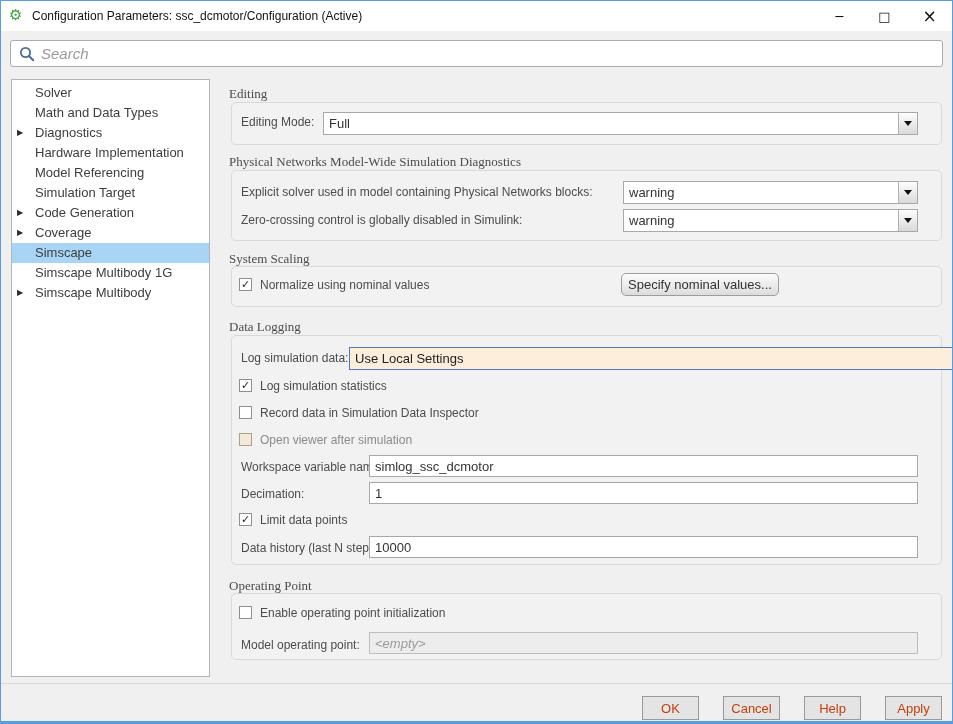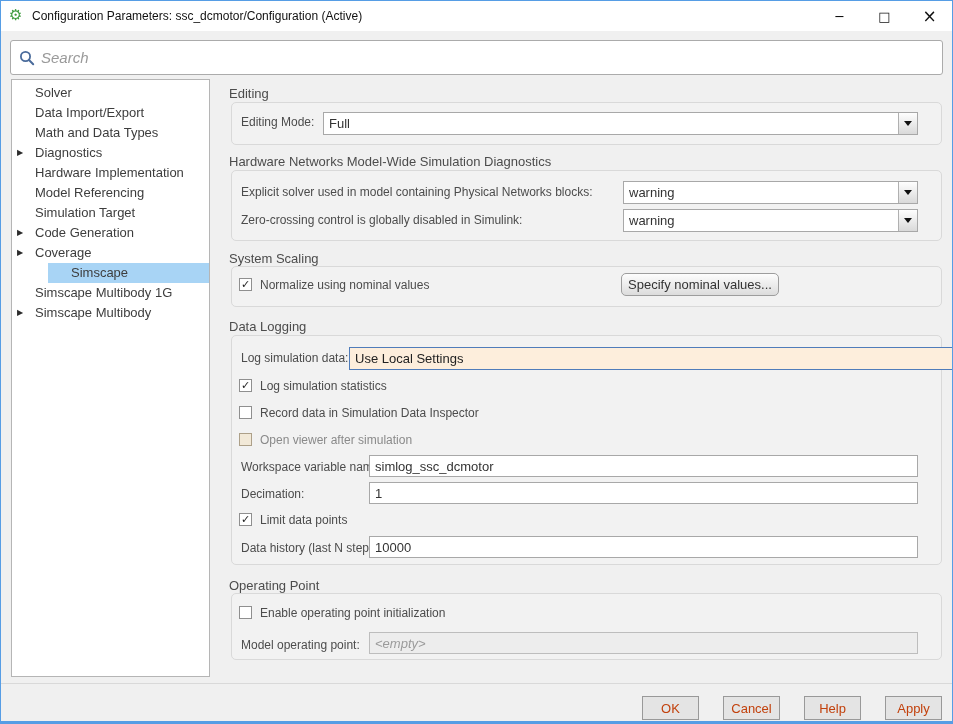--- a/index.html
+++ b/index.html
@@ -17,31 +17,31 @@
     overflow:hidden;
   }
   
   .titlebar{position:absolute;left:0;top:0;width:100%;height:30px;background:#ffffff;}
   .app-icon{position:absolute;left:8px;top:5px;font-size:15px;line-height:18px;color:var(--gear-green);font-family:"DejaVu Sans",sans-serif;}
   .title{position:absolute;left:31px;top:8px;font-size:12px;color:#111;}
   .win-controls{position:absolute;right:0;top:0;height:30px;display:flex;}
   .wbtn{width:45px;height:30px;display:flex;align-items:center;justify-content:center;font-size:13px;color:#111;font-family:"DejaVu Sans",sans-serif;}
   .wbtn.close{font-size:17px;}
   
-  .search-wrap{position:absolute;left:9px;top:39px;width:933px;height:35px;background:#fff;border:1px solid #ababab;border-radius:3px;display:flex;align-items:center;}
+  .search-wrap{position:absolute;left:9px;top:39px;width:933px;height:27px;background:#fff;border:1px solid #ababab;border-radius:3px;display:flex;align-items:center;}
   .search-icon{margin-left:8px;flex:0 0 auto;}
   .search-wrap input{flex:1;border:none;outline:none;background:transparent;font-size:15px;padding:0 6px;font-family:"Liberation Sans",sans-serif;color:#333;}
   .search-wrap input::placeholder{font-style:italic;color:#9a9a9a;}
   
   .sidebar{position:absolute;left:10px;top:78px;width:199px;height:598px;background:#fff;border:1px solid #b5b5b5;padding-top:3px;overflow:hidden;}
   .tree-item{height:20px;line-height:20px;display:flex;align-items:center;font-size:13px;color:#3d3d3d;white-space:nowrap;cursor:default;}
-  .tree-item.selected{background:var(--selection-blue);margin-left:36px;}
+  .tree-item.selected{background:var(--selection-blue);}
   .tree-item .arrow{width:18px;margin-left:5px;font-size:8px;color:#2b2b2b;font-family:"DejaVu Sans",sans-serif;flex:0 0 auto;}
   
-  .hdr{position:absolute;font-size:13px;color:#4c4c4c;}
+  .hdr{position:absolute;font-size:13px;color:#4c4c4c;font-family:Liberation Serif, serif;}
   .gbox{position:absolute;background:#f2f2f2;border:1px solid #d9d9d9;border-radius:5px;}
   .lab{position:absolute;font-size:12px;color:#4c4c4c;white-space:nowrap;}
   .lab.dim{color:#8a8a8a;}
   .dd{position:absolute;height:23px;background:#fff;border:1px solid #a8a8a8;display:flex;align-items:stretch;}
   .dd .dd-value{flex:1;font-size:13px;color:#333;line-height:21px;padding-left:5px;overflow:hidden;white-space:nowrap;}
   .dd .dd-arrow{width:19px;border-left:1px solid #b0b0b0;background:linear-gradient(#fefefe,#d9d9d9);display:flex;align-items:center;justify-content:center;}
   .dd .tri{width:0;height:0;border-left:4px solid transparent;border-right:4px solid transparent;border-top:5px solid #111;}
   .dd.hl{background:var(--hl-bg);border-color:var(--hl-border);}
   .dd.hl .dd-value{color:#222;}
   .dd.hl .dd-arrow{background:linear-gradient(#fdf2e3,#f1ddbd);border-left-color:#cdbb9e;}
@@ -78,24 +78,20 @@
     <input type="text" placeholder="Search" style="">
   </div>
 
   <div class="sidebar" id="sidebar">
       <div class="tree-item">
         <span class="arrow"></span>
         <span>Solver</span>
       </div>
       <div class="tree-item">
         <span class="arrow"></span>
-        <span>Data Import/Export</span>
-      </div>
-      <div class="tree-item">
-        <span class="arrow"></span>
         <span>Math and Data Types</span>
       </div>
       <div class="tree-item">
         <span class="arrow">▶</span>
         <span>Diagnostics</span>
       </div>
       <div class="tree-item">
         <span class="arrow"></span>
         <span>Hardware Implementation</span>
       </div>
@@ -132,21 +128,21 @@
   <div class="hdr" style="left:228px;top:85px;">Editing</div>
   <div class="gbox" style="left:230px;top:101px;width:711px;height:43px;"></div>
   <span class="lab" style="left:240px;top:114px;">Editing Mode:</span>
   <div class="dd" style="left:322px;top:111px;width:595px;">
     <span class="dd-value">Full</span>
     <span class="dd-arrow">
         <span class="tri"></span>
       </span>
   </div>
 
-  <div class="hdr" style="left:228px;top:153px;">Hardware Networks Model-Wide Simulation Diagnostics</div>
+  <div class="hdr" style="left:228px;top:153px;">Physical Networks Model-Wide Simulation Diagnostics</div>
   <div class="gbox" style="left:230px;top:169px;width:711px;height:71px;"></div>
   <span class="lab" style="left:240px;top:184px;">Explicit solver used in model containing Physical Networks blocks:</span>
   <div class="dd" style="left:622px;top:180px;width:295px;">
     <span class="dd-value">warning</span>
     <span class="dd-arrow">
         <span class="tri"></span>
       </span>
   </div>
   <span class="lab" style="left:240px;top:212px;">Zero-crossing control is globally disabled in Simulink:</span>
   <div class="dd" style="left:622px;top:208px;width:295px;">

